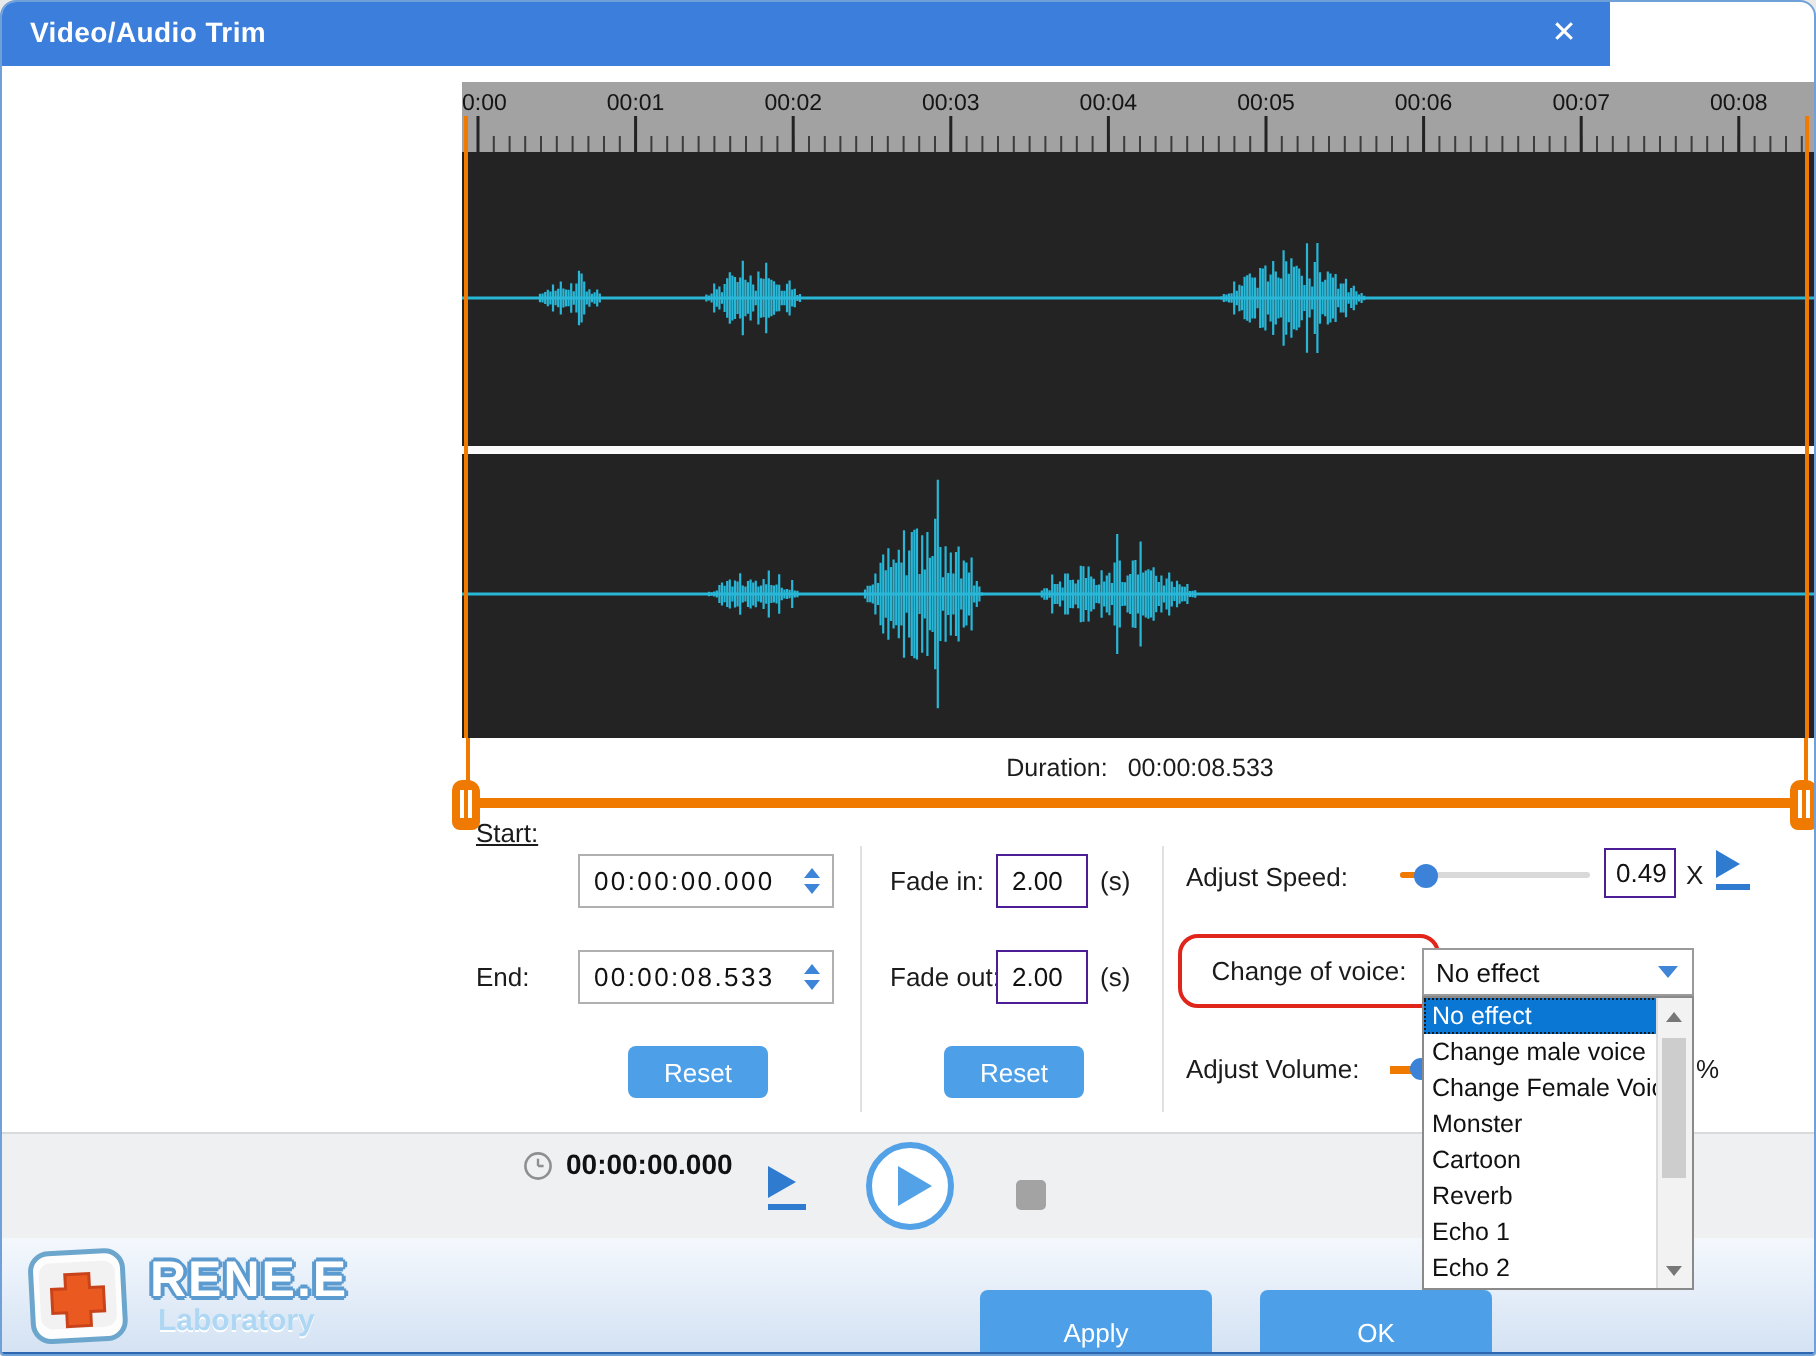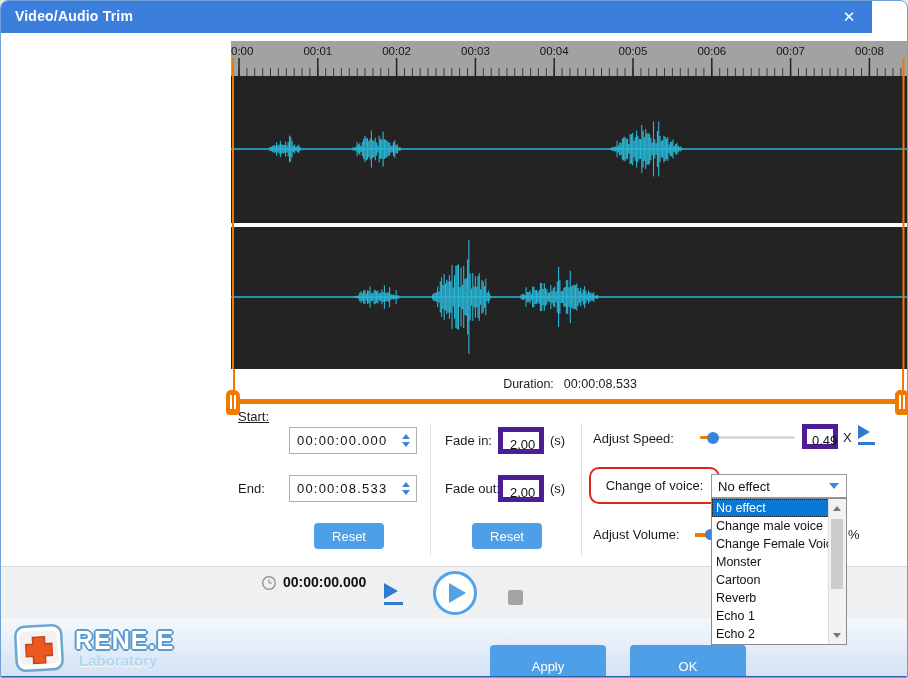--- a/index.html
+++ b/index.html
@@ -1,19 +1,19 @@
 <!DOCTYPE html>
 <html><head>
 <meta charset="utf-8">
 <style>
   html,body{margin:0;padding:0;background:#e9e9e9;font-family:"Liberation Sans",sans-serif;}
   .window{position:relative;width:908px;height:678px;background:#fff;overflow:hidden;
           border:1px solid #6fa0d8;border-radius:8px 8px 2px 2px;box-sizing:border-box;}
   
-  .titlebar{position:absolute;left:0;top:0;width:871px;height:32px;background:#3c7edb;}
+  .titlebar{position:absolute;left:0;top:0;width:804px;height:32px;background:#3c7edb;}
   .title{position:absolute;left:14px;top:7px;color:#fff;font-size:14px;font-weight:bold;letter-spacing:.2px;}
   .close-btn{position:absolute;right:12px;top:5px;width:22px;height:22px;color:#fff;font-size:15px;
              line-height:22px;text-align:center;cursor:pointer;}
   
   .sidebar{position:absolute;left:0;top:32px;width:220px;height:533px;background:#f7f8f8;border-right:1px solid #e2e3e4;box-sizing:border-box;}
   .sidebar-item{width:220px;height:41px;background:#2966af;color:#fff;font-size:13.5px;line-height:41px;padding-left:18px;box-sizing:border-box;cursor:pointer;}
   
   .main{position:absolute;left:220px;top:32px;width:688px;height:533px;background:#fff;}
   .wave-wrap{position:absolute;left:230px;top:40px;width:678px;height:328px;}
   svg{display:block;}
@@ -26,21 +26,21 @@
   .trim-handle .grip.g1{left:4px;} .trim-handle .grip.g2{left:8px;}
   
   .ctl-label{position:absolute;font-size:13px;color:#1b1b1b;}
   .vdivider{position:absolute;width:1px;background:#e1e1e1;}
   .spinbox{position:absolute;width:128px;height:27px;border:1px solid #b0b0b0;background:#fff;box-sizing:border-box;
            display:flex;align-items:center;}
   .spinbox .val{flex:1;font-size:13px;letter-spacing:1.2px;color:#111;padding-left:7px;white-space:nowrap;}
   .spinner{width:16px;display:flex;flex-direction:column;align-items:center;gap:3px;padding-right:2px;}
   .arr-up{width:0;height:0;border-left:4.5px solid transparent;border-right:4.5px solid transparent;border-bottom:5.5px solid #3d85d9;cursor:pointer;}
   .arr-dn{width:0;height:0;border-left:4.5px solid transparent;border-right:4.5px solid transparent;border-top:5.5px solid #3d85d9;cursor:pointer;}
-  .numbox{position:absolute;width:46px;height:27px;border:5px solid #4c1d95;background:#fff;box-sizing:border-box;
+  .numbox{position:absolute;width:46px;height:27px;border:1px solid #4c1d95;background:#fff;box-sizing:border-box;
           font-size:13px;color:#111;line-height:25px;padding-left:7px;}
   .reset-btn{position:absolute;width:70px;height:26px;background:#4d9fe8;border:none;border-radius:4px;color:#fff;font-size:13px;cursor:pointer;}
   .slider{position:absolute;height:14px;}
   .slider .track{position:absolute;left:0;right:0;top:6px;height:3px;background:#d9d9d9;border-radius:2px;}
   .slider .fill{position:absolute;left:0;top:6px;height:3px;background:#f07a00;border-radius:2px;}
   .slider .thumb{position:absolute;top:1.5px;width:12px;height:12px;border-radius:50%;background:#3c82d8;cursor:pointer;}
   .playline-icon{position:absolute;cursor:pointer;}
   .playline-icon .tri{width:0;height:0;border-left:12px solid #2f7bd0;border-top:7px solid transparent;border-bottom:7px solid transparent;}
   .playline-icon .bar{margin-top:3px;width:17px;height:2.5px;background:#2f7bd0;}
   .voice-highlight{position:absolute;left:588px;top:466px;width:131px;height:37px;border:2.5px solid #e0251b;border-radius:10px;box-sizing:border-box;

